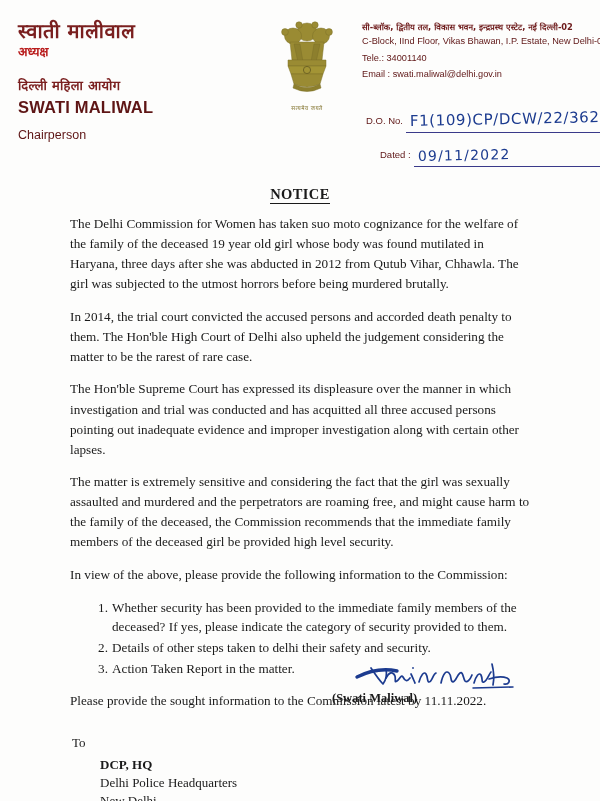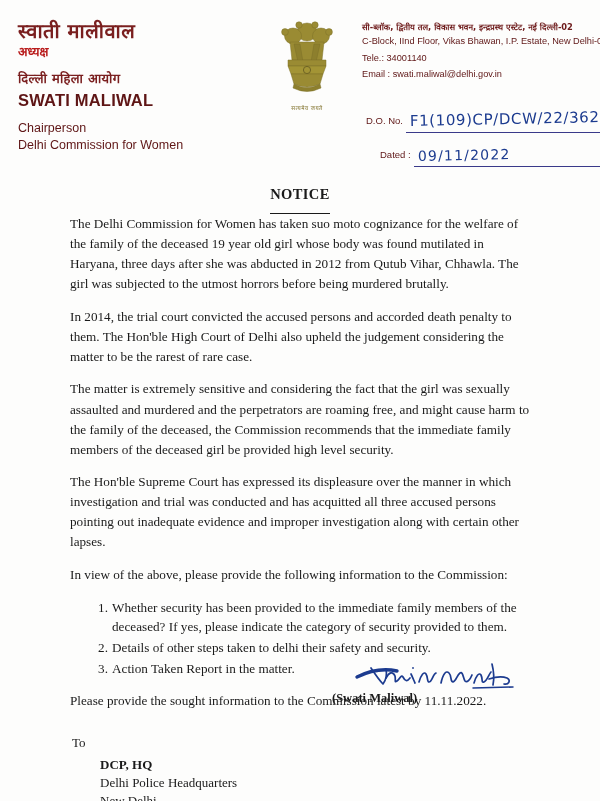--- a/index.html
+++ b/index.html
@@ -48,21 +48,21 @@
     color: #b91c1c;
     line-height: 1.3;
     margin-top: 1px;
   }
   .hi-org {
     font-family: "DejaVu Sans", sans-serif;
     font-size: 13px;
     font-weight: bold;
     color: #7a1f1f;
     line-height: 1.3;
-    margin-top: 11px;
+    margin-top: 18px;
     letter-spacing: 0.3px;
   }
   .en-name {
     font-family: "Liberation Sans", sans-serif;
     font-size: 16.5px;
     font-weight: bold;
     color: #5e1515;
     margin-top: 3px;
     letter-spacing: 0.2px;
   }
@@ -163,21 +163,21 @@
     position: absolute;
     top: 186px;
     left: 0; right: 0;
     text-align: center;
     font-size: 14.5px;
     font-weight: bold;
     letter-spacing: 0.4px;
   }
   .notice-title span {
     border-bottom: 1.4px solid #1a1a1a;
-    padding-bottom: 11px;
+    padding-bottom: 1px;
   }
 
   .body-area {
     position: absolute;
     top: 214px;
     left: 70px;
     width: 462px;
   }
   .para {
     font-size: 13.2px;
@@ -235,21 +235,20 @@
 <div class="page">
 
   <div class="letterhead">
 
     <div class="lh-left">
       <div class="hi-name">स्वाती मालीवाल</div>
       <div class="hi-role">अध्यक्ष</div>
       <div class="hi-org">दिल्ली महिला आयोग</div>
       <div class="en-name">SWATI MALIWAL</div>
       <div class="en-role">Chairperson</div>
-      <div class="en-org">Delhi Commission for Women</div>
     </div>
 
     <div class="emblem">
       <svg width="62" height="88" viewBox="0 0 62 88">
         <g fill="#9a8b33" stroke="#7d7029" stroke-width="0.5">
 
           <ellipse cx="31" cy="16" rx="10" ry="9"></ellipse>
           <ellipse cx="17" cy="20" rx="8.5" ry="8"></ellipse>
           <ellipse cx="45" cy="20" rx="8.5" ry="8"></ellipse>
 
@@ -296,22 +295,22 @@
     </div>
   </div>
 
   <div class="notice-title">
     <span>NOTICE</span>
   </div>
 
   <div class="body-area">
     <p class="para">The Delhi Commission for Women has taken suo moto cognizance for the welfare of the family of the deceased 19 year old girl whose body was found mutilated in Haryana, three days after she was abducted in 2012 from Qutub Vihar, Chhawla. The girl was subjected to the utmost horrors before being murdered brutally.</p>
     <p class="para">In 2014, the trial court convicted the accused persons and accorded death penalty to them. The Hon'ble High Court of Delhi also upheld the judgement considering the matter to be the rarest of rare case.</p>
+    <p class="para">The Hon'ble Supreme Court has expressed its displeasure over the manner in which investigation and trial was conducted and has acquitted all three accused persons pointing out inadequate evidence and improper investigation along with certain other lapses.</p>
     <p class="para">The matter is extremely sensitive and considering the fact that the girl was sexually assaulted and murdered and the perpetrators are roaming free, and might cause harm to the family of the deceased, the Commission recommends that the immediate family members of the deceased girl be provided high level security.</p>
-    <p class="para">The Hon'ble Supreme Court has expressed its displeasure over the manner in which investigation and trial was conducted and has acquitted all three accused persons pointing out inadequate evidence and improper investigation along with certain other lapses.</p>
     <p class="para">In view of the above, please provide the following information to the Commission:</p>
 
     <ul class="list">
       <li>
         <span class="num">1.</span>
         <span>Whether security has been provided to the immediate family members of the deceased? If yes, please indicate the category of security provided to them.</span>
       </li>
       <li>
         <span class="num">2.</span>
         <span>Details of other steps taken to delhi their safety and security.</span>

